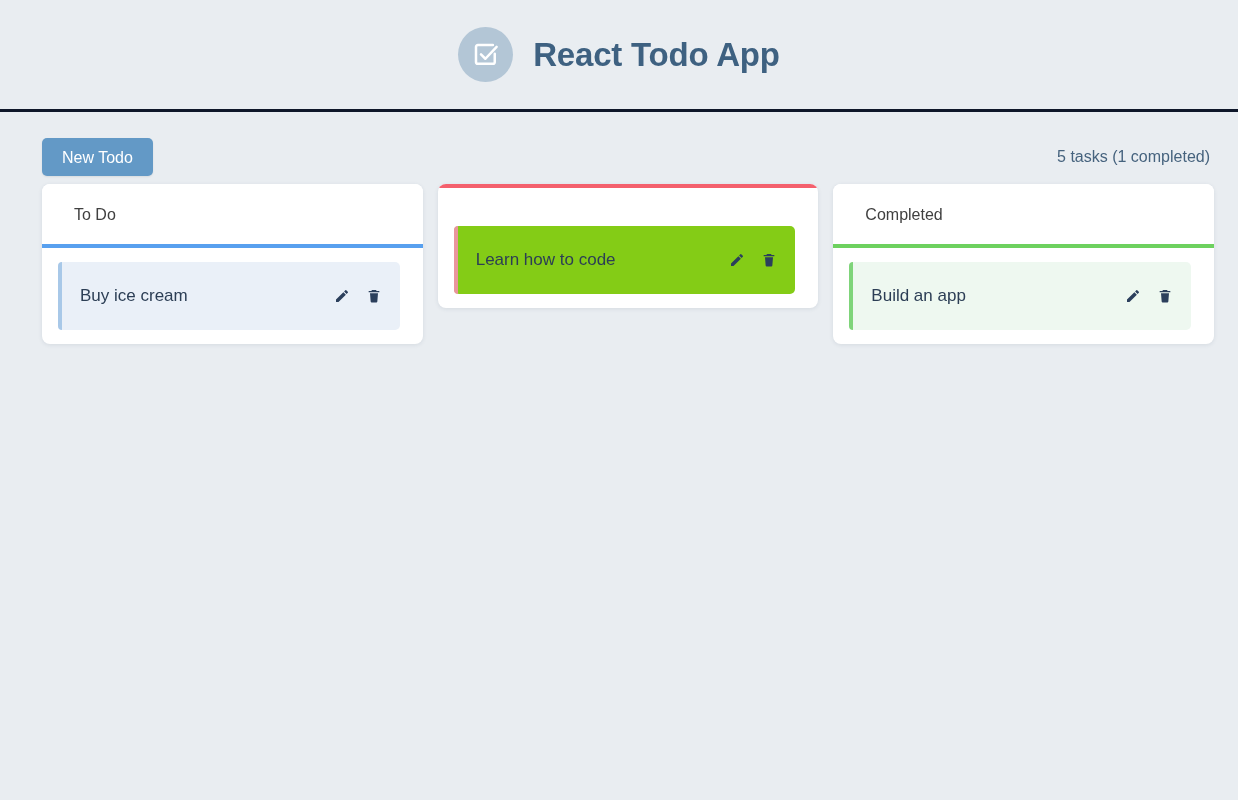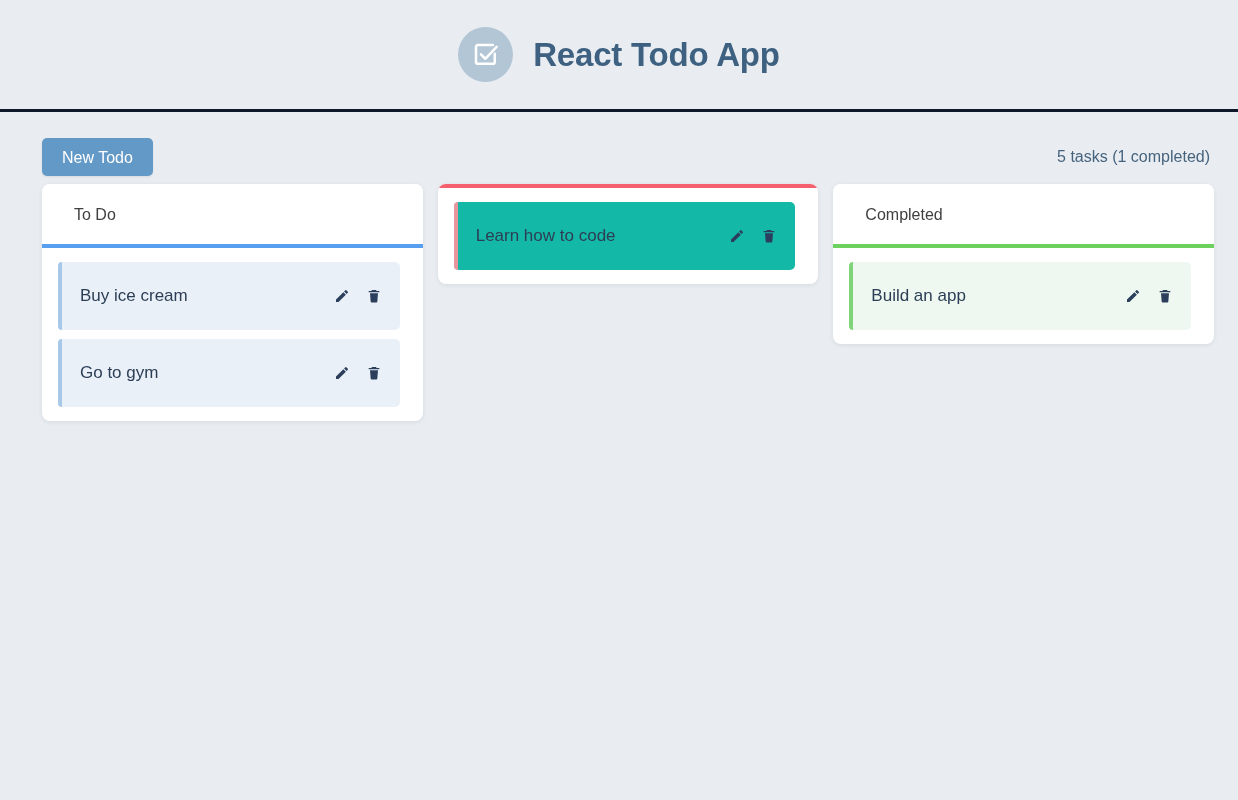--- a/index.html
+++ b/index.html
@@ -121,21 +121,21 @@
     cursor: grab;
   }
   .task-card .accent-bar {
     position: absolute;
     left: 0; top: 0; bottom: 0;
     width: 4px;
     border-radius: 5px 0 0 5px;
   }
   .card-todo        { background: #eaf0f8; }
   .card-todo .accent-bar       { background: #a8c8e8; }
-  .card-inprogress  { background: #14b8a6; }
+  .card-inprogress  { background: #84cc16; margin-top: 24px; }
   .card-inprogress .accent-bar { background: #e9959c; }
   .card-completed   { background: #eef8f0; }
   .card-completed .accent-bar  { background: #7fd47a; }
 
   .task-text {
     font-size: 17px;
     color: #2c3e55;
     overflow: hidden;
     text-overflow: ellipsis;
     white-space: nowrap;
@@ -179,41 +179,20 @@
 </div>
 
 <main class="board" id="board">
     <section class="column">
     <div class="column-header">To Do</div>
     <div class="column-accent accent-todo"></div>
     <div class="column-body">
         <div class="task-card card-todo">
     <span class="accent-bar"></span>
     <span class="task-text">Buy ice cream</span>
-    <div class="card-actions">
-      <button class="icon-btn">
-        <span>
-          <svg width="16" height="16" viewBox="0 0 24 24" fill="currentColor">
-            <path d="M3 17.25V21h3.75L17.81 9.94l-3.75-3.75L3 17.25zM20.71 7.04a1 1 0 0 0 0-1.41l-2.34-2.34a1 1 0 0 0-1.41 0l-1.83 1.83 3.75 3.75 1.83-1.83z"></path>
-          </svg>
-        </span>
-      </button>
-      <button class="icon-btn">
-        <span>
-          <svg width="16" height="16" viewBox="0 0 24 24" fill="currentColor">
-            <path d="M9 3h6l1 1.5h4V6.5H4V4.5h4L9 3z"></path>
-            <path d="M6 8h12l-1 12.2a1.6 1.6 0 0 1-1.6 1.5H8.6A1.6 1.6 0 0 1 7 20.2L6 8z"></path>
-          </svg>
-        </span>
-      </button>
-    </div>
-  </div>
-        <div class="task-card card-todo">
-    <span class="accent-bar"></span>
-    <span class="task-text">Go to gym</span>
     <div class="card-actions">
       <button class="icon-btn">
         <span>
           <svg width="16" height="16" viewBox="0 0 24 24" fill="currentColor">
             <path d="M3 17.25V21h3.75L17.81 9.94l-3.75-3.75L3 17.25zM20.71 7.04a1 1 0 0 0 0-1.41l-2.34-2.34a1 1 0 0 0-1.41 0l-1.83 1.83 3.75 3.75 1.83-1.83z"></path>
           </svg>
         </span>
       </button>
       <button class="icon-btn">
         <span>

